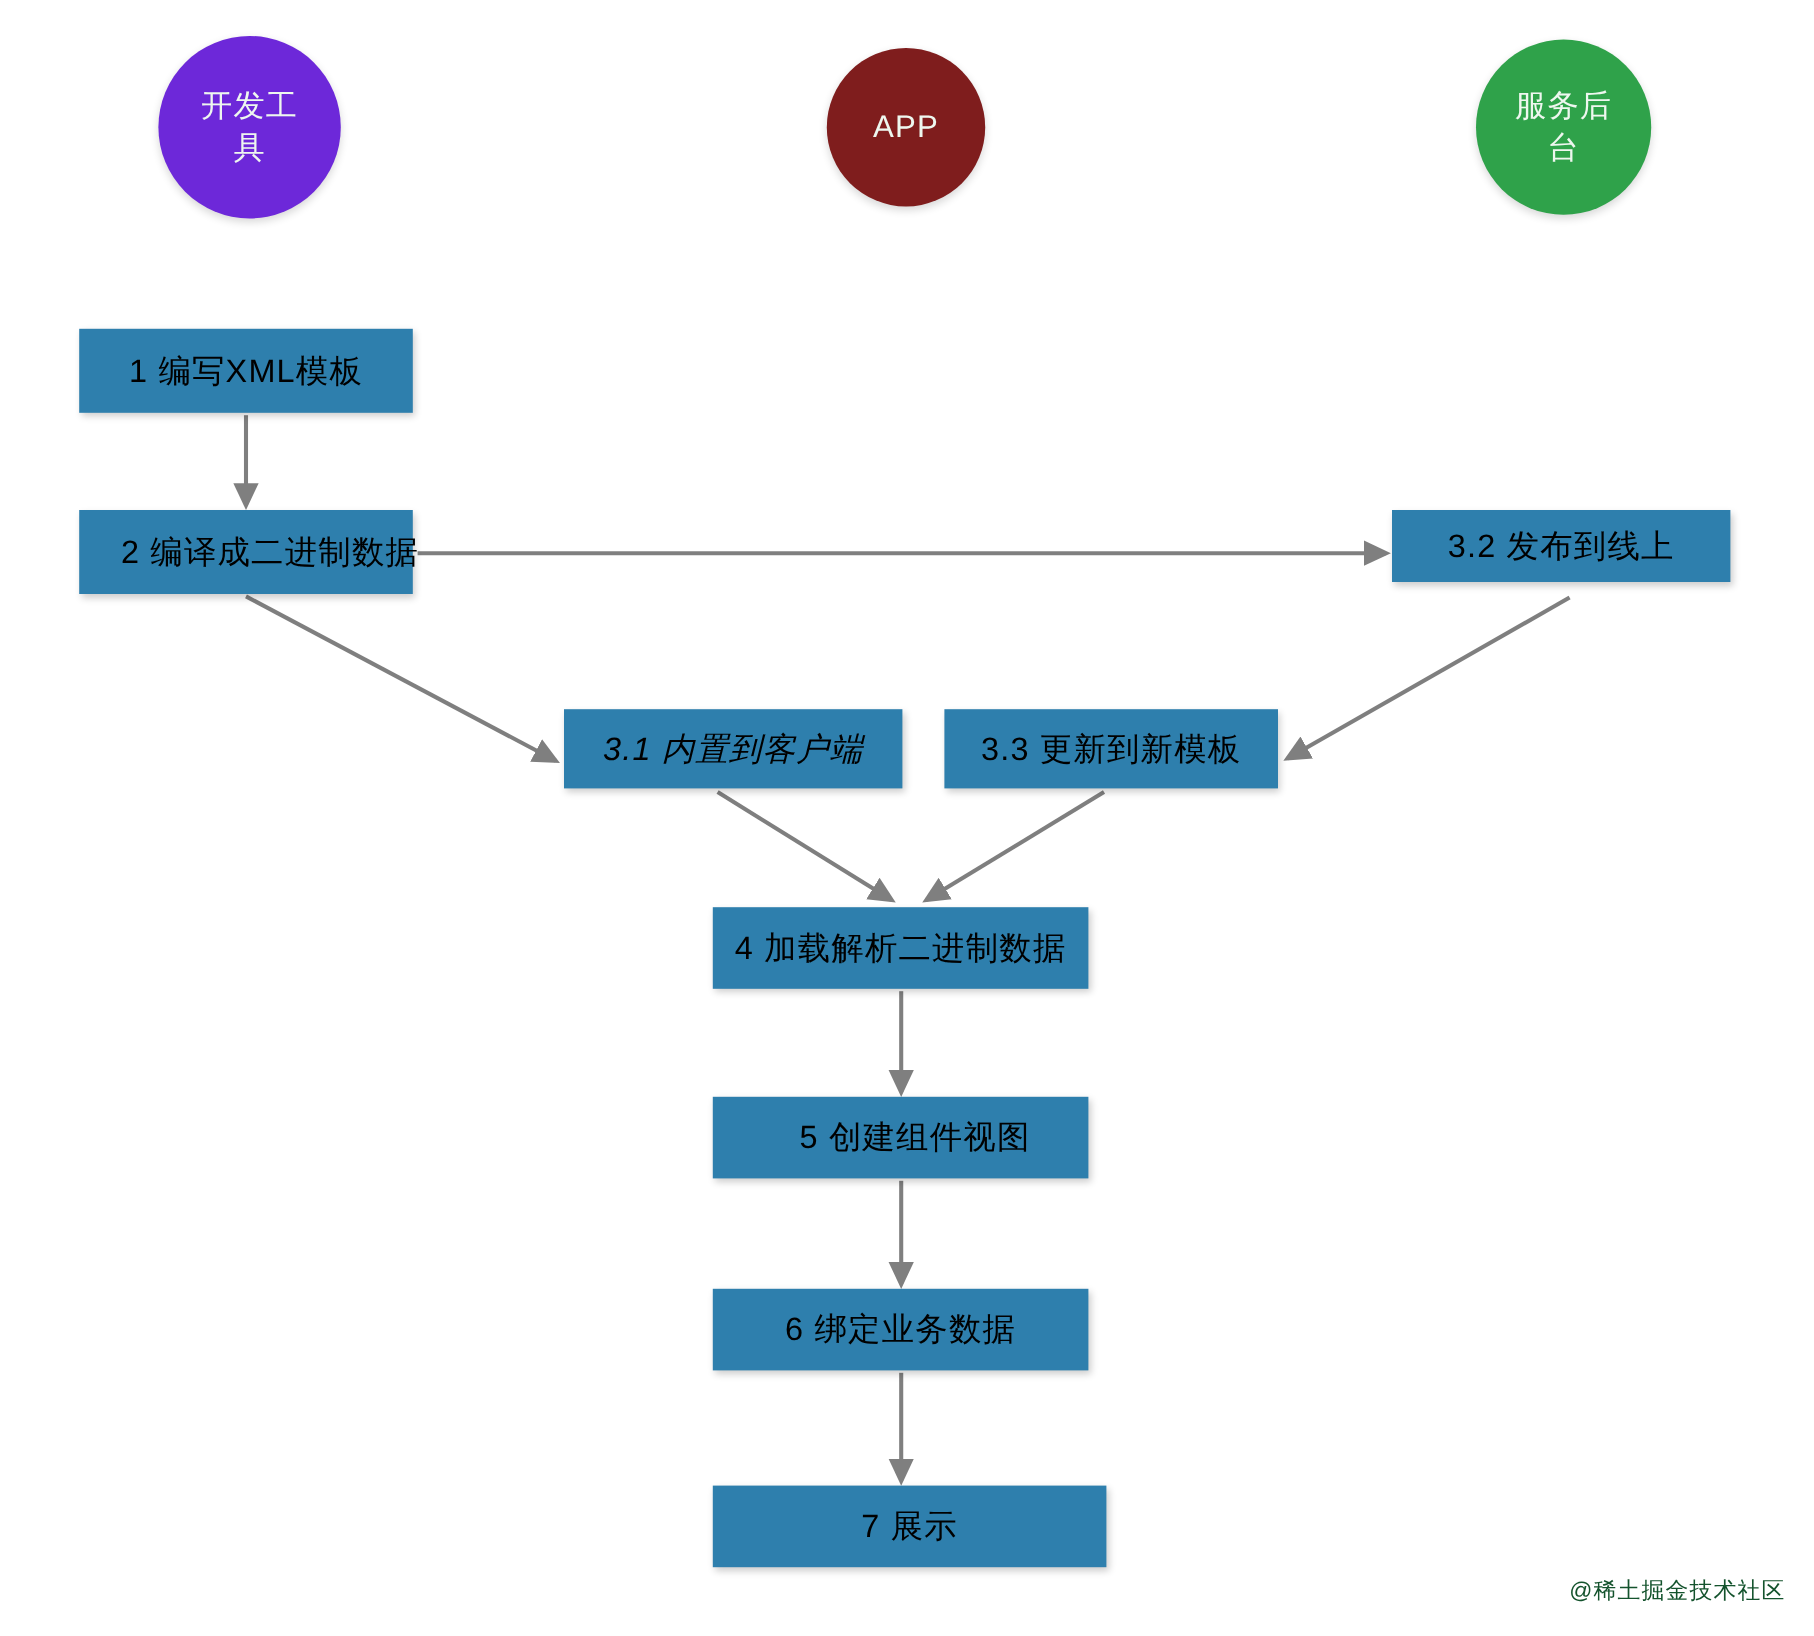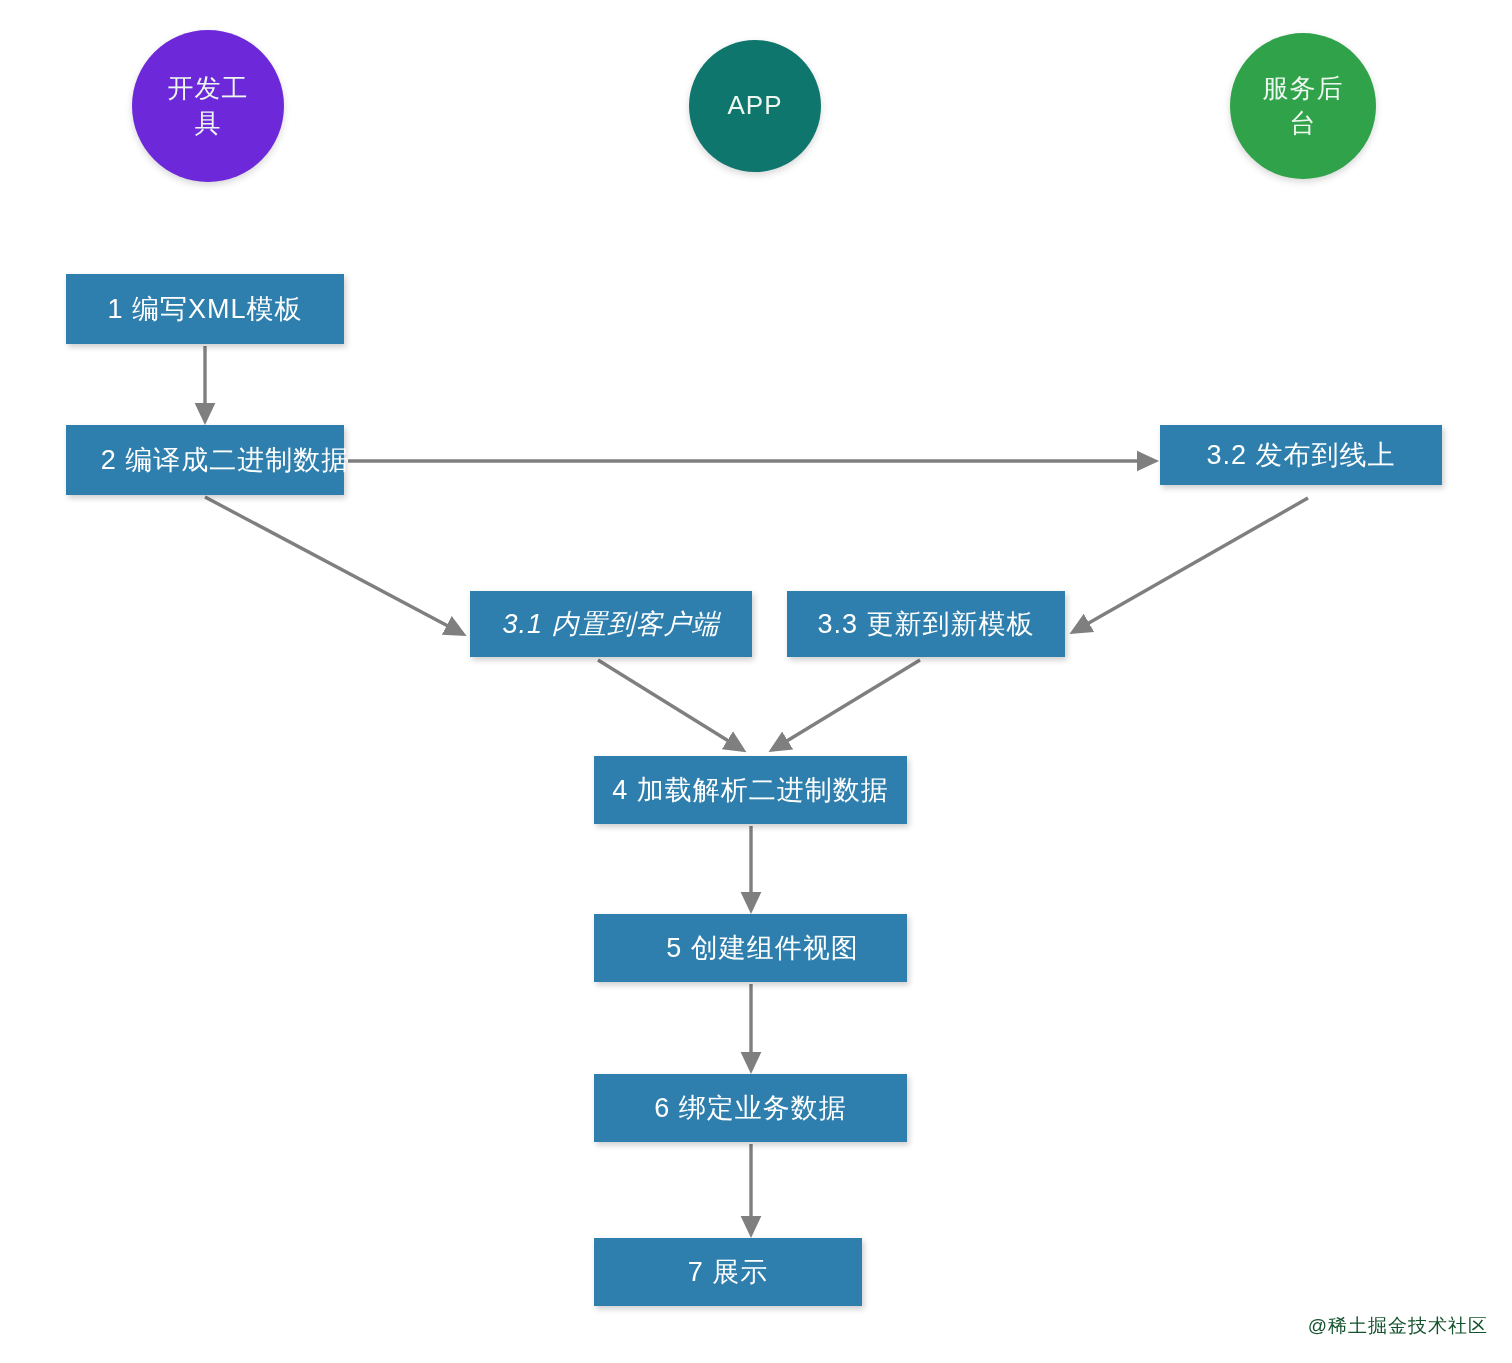--- a/index.html
+++ b/index.html
@@ -38,21 +38,21 @@
     line-height: 1.35;
     letter-spacing: 1px;
     box-shadow: 0 3px 7px rgba(0,0,0,0.16);
     box-sizing: border-box;
     padding: 0 30px;
     word-break: break-all;
   }
   .node-box {
     position: absolute;
     background: #2e7fad;
-    color: #ffffff;
+    color: #000000;
     display: flex;
     align-items: center;
     justify-content: center;
     text-align: center;
     font-size: 27px;
     letter-spacing: 1px;
     box-shadow: 2px 3px 6px rgba(0,0,0,0.20);
     box-sizing: border-box;
     white-space: nowrap;
   }
@@ -87,21 +87,21 @@
         <line x1="751" y1="826" x2="751" y2="910" stroke="#7f7f7f" marker-end="url(#arrowhead)"></line>
         <line x1="751" y1="984" x2="751" y2="1070" stroke="#7f7f7f" marker-end="url(#arrowhead)"></line>
         <line x1="751" y1="1144" x2="751" y2="1234" stroke="#7f7f7f" marker-end="url(#arrowhead)"></line>
       </g>
   </svg>
 
   <div id="lane-layer">
       <div class="lane-circle" style="left: 132px; top: 30px; width: 152px; height: 152px; background: #6d28d9;">
         <span>开发工具</span>
       </div>
-      <div class="lane-circle" style="left: 689px; top: 40px; width: 132px; height: 132px; background: #0f766e;">
+      <div class="lane-circle" style="left: 689px; top: 40px; width: 132px; height: 132px; background: #7f1d1d;">
         <span>APP</span>
       </div>
       <div class="lane-circle" style="left: 1230px; top: 33px; width: 146px; height: 146px; background: rgb(47, 162, 74);">
         <span>服务后台</span>
       </div>
     </div>
   <div id="node-layer">
       <div class="node-box" style="left: 66px; top: 274px; width: 278px; height: 70px; background: rgb(46, 127, 173);">
         <span>1 编写XML模板</span>
       </div>
@@ -119,19 +119,19 @@
       </div>
       <div class="node-box" style="left: 594px; top: 756px; width: 313px; height: 68px; background: rgb(46, 127, 173);">
         <span>4 加载解析二进制数据</span>
       </div>
       <div class="node-box" style="left: 594px; top: 914px; width: 313px; height: 68px; background: rgb(46, 127, 173); padding-left: 24px;">
         <span>5 创建组件视图</span>
       </div>
       <div class="node-box" style="left: 594px; top: 1074px; width: 313px; height: 68px; background: rgb(46, 127, 173);">
         <span>6 绑定业务数据</span>
       </div>
-      <div class="node-box" style="left: 594px; top: 1238px; width: 268px; height: 68px; background: rgb(46, 127, 173); align-items: center;">
+      <div class="node-box" style="left: 594px; top: 1238px; width: 328px; height: 68px; background: rgb(46, 127, 173); align-items: center;">
         <span>7 展示</span>
       </div>
     </div>
 
   <div id="watermark">@稀土掘金技术社区</div>
 </div>
 
 </body></html>

